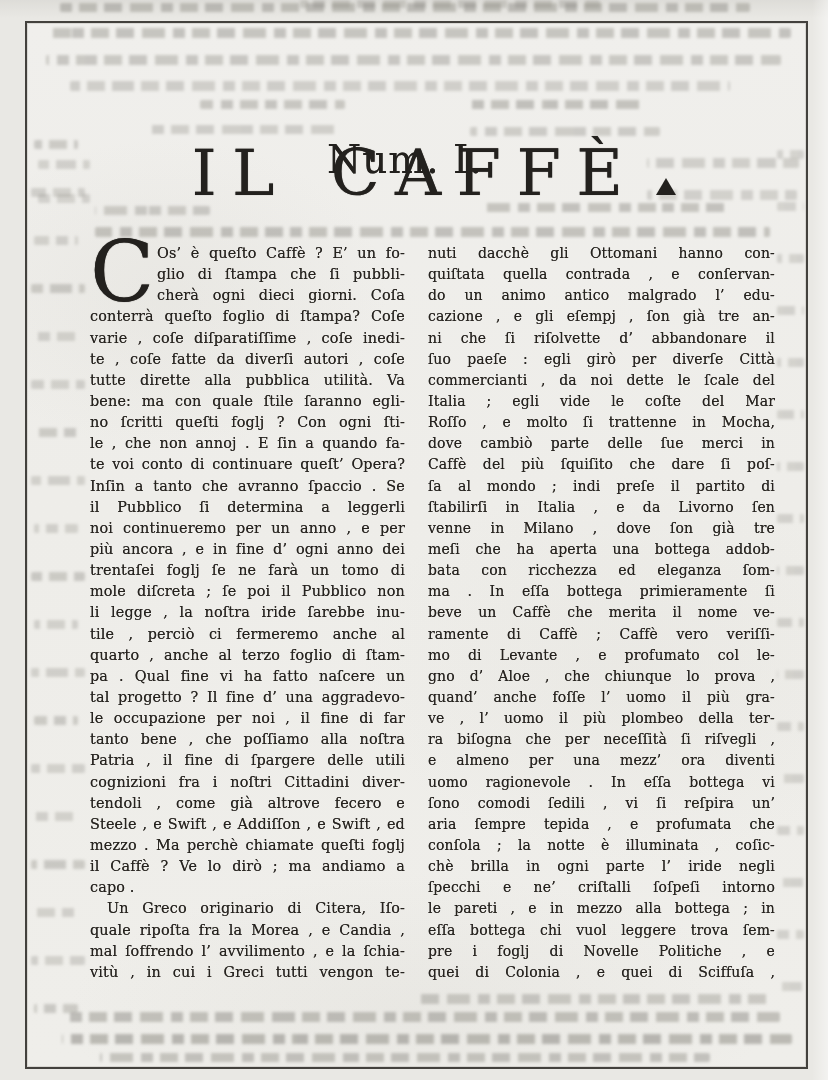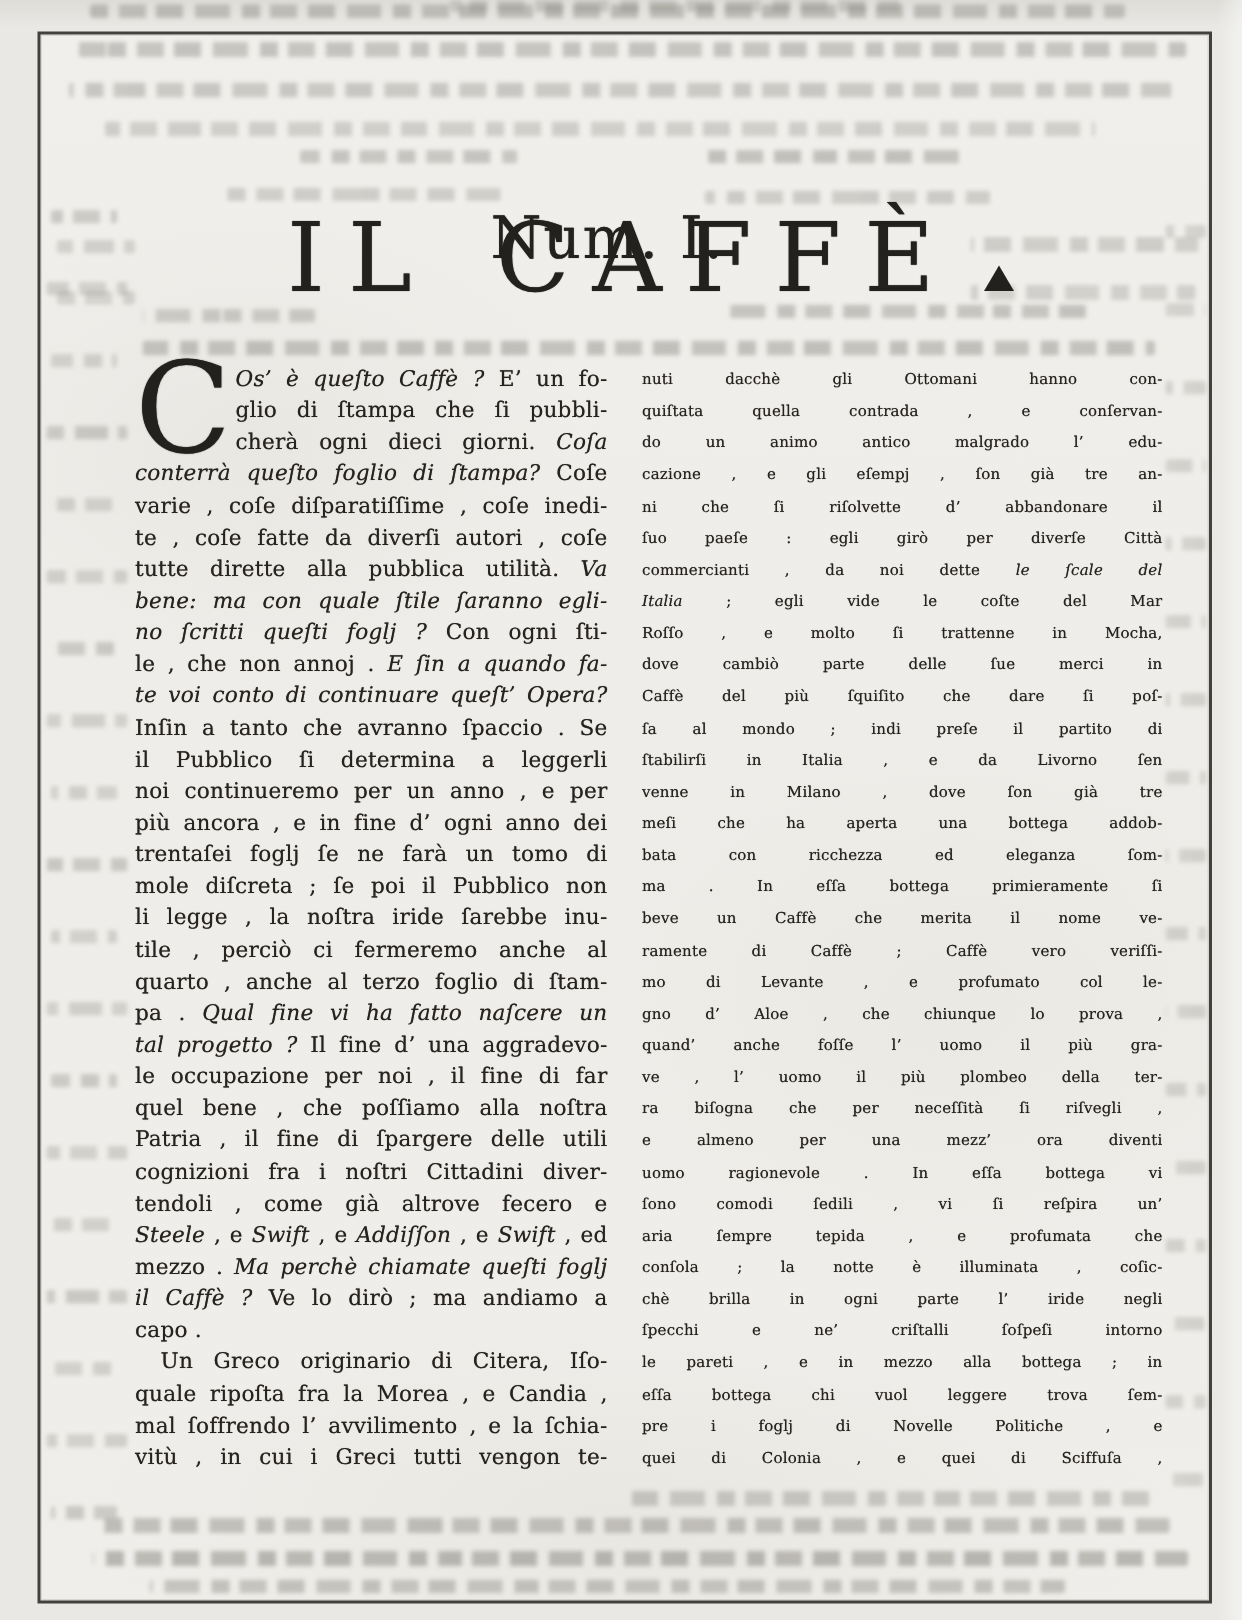--- a/index.html
+++ b/index.html
@@ -51,23 +51,23 @@
   .title .tri::after{
     content:"";display:inline-block;width:0;height:0;
     border-left:10px solid transparent;border-right:10px solid transparent;
     border-bottom:17px solid #23211e;margin-left:2px;
   }
   .col{
     position:absolute;top:243px;color:#26231f;line-height:21.15px;
     text-shadow:0 0 .45px rgba(35,32,28,.7);letter-spacing:.15px;
   }
   .col.left{left:90px;width:315px;font-size:14.4px;}
-  .col.right{left:428px;width:347px;font-size:10px;}
+  .col.right{left:428px;width:347px;font-size:14px;}
   .ln{height:21.15px;text-align:justify;text-align-last:justify;-moz-text-align-last:justify;}
-  .ln .i{font-style:italic;}
+  .ln .i{}
   .ln.pl{padding-left:67px;}
   .ln.end{text-align-last:left;}
   .ln.ind{text-indent:17px;}
   .dropcap{
     position:absolute;left:0;top:-3px;font-size:84px;line-height:64px;
     color:#23211e;text-shadow:0 0 .8px rgba(30,28,24,.85);
   }
 </style>
 </head>
 <body>
@@ -161,21 +161,21 @@
       <div class="ln"><span>noi continueremo per un anno , e per</span></div>
       <div class="ln"><span>più ancora , e in fine d’ ogni anno dei</span></div>
       <div class="ln"><span>trentaſei foglj ſe ne farà un tomo di</span></div>
       <div class="ln"><span>mole diſcreta ; ſe poi il Pubblico non</span></div>
       <div class="ln"><span>li legge , la noſtra iride ſarebbe inu-</span></div>
       <div class="ln"><span>tile , perciò ci fermeremo anche al</span></div>
       <div class="ln"><span>quarto , anche al terzo foglio di ſtam-</span></div>
       <div class="ln"><span>pa . </span><span class="i">Qual fine vi ha fatto naſcere un</span></div>
       <div class="ln"><span class="i">tal progetto ? </span><span>Il fine d’ una aggradevo-</span></div>
       <div class="ln"><span>le occupazione per noi , il fine di far</span></div>
-      <div class="ln"><span>quel bene , che poſſiamo alla noſtra</span></div>
+      <div class="ln"><span>tanto bene , che poſſiamo alla noſtra</span></div>
       <div class="ln"><span>Patria , il fine di ſpargere delle utili</span></div>
       <div class="ln"><span>cognizioni fra i noſtri Cittadini diver-</span></div>
       <div class="ln"><span>tendoli , come già altrove fecero e</span></div>
       <div class="ln"><span class="i">Steele</span><span> , e </span><span class="i">Swift</span><span> , e </span><span class="i">Addiſſon</span><span> , e </span><span class="i">Swift</span><span> , ed</span></div>
       <div class="ln"><span>mezzo . </span><span class="i">Ma perchè chiamate queſti foglj</span></div>
       <div class="ln"><span class="i">il Caffè ? </span><span>Ve lo dirò ; ma andiamo a</span></div>
       <div class="ln end"><span>capo .</span></div>
       <div class="ln ind"><span>Un Greco originario di Citera, Iſo-</span></div>
       <div class="ln"><span>quale ripoſta fra la Morea , e Candia ,</span></div>
       <div class="ln"><span>mal ſoffrendo l’ avvilimento , e la ſchia-</span></div>

